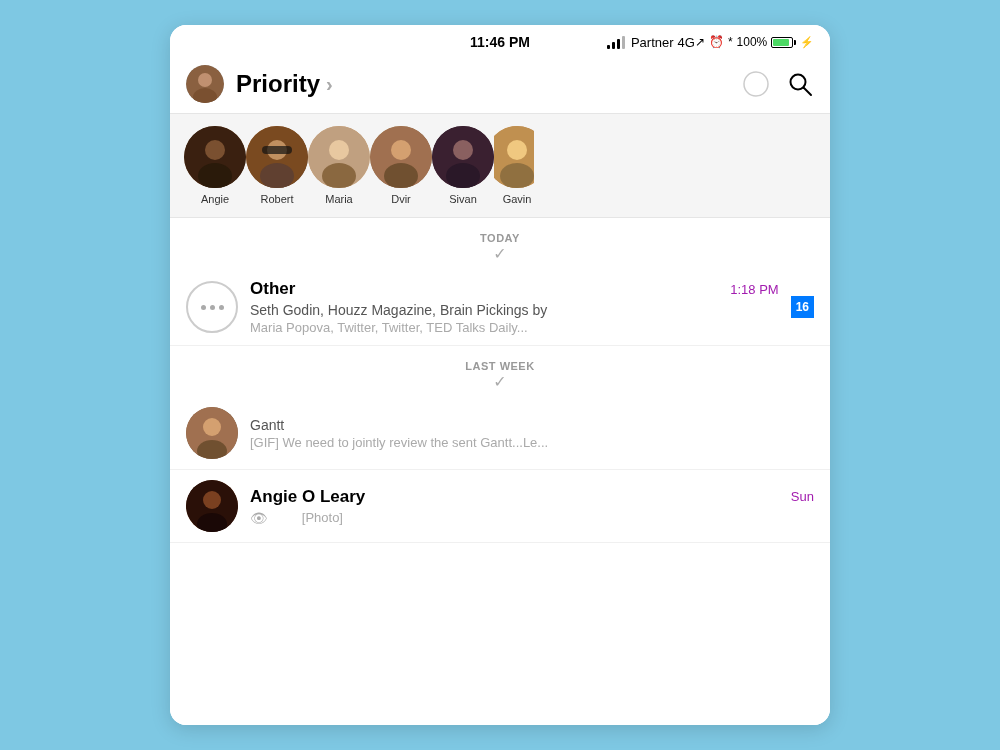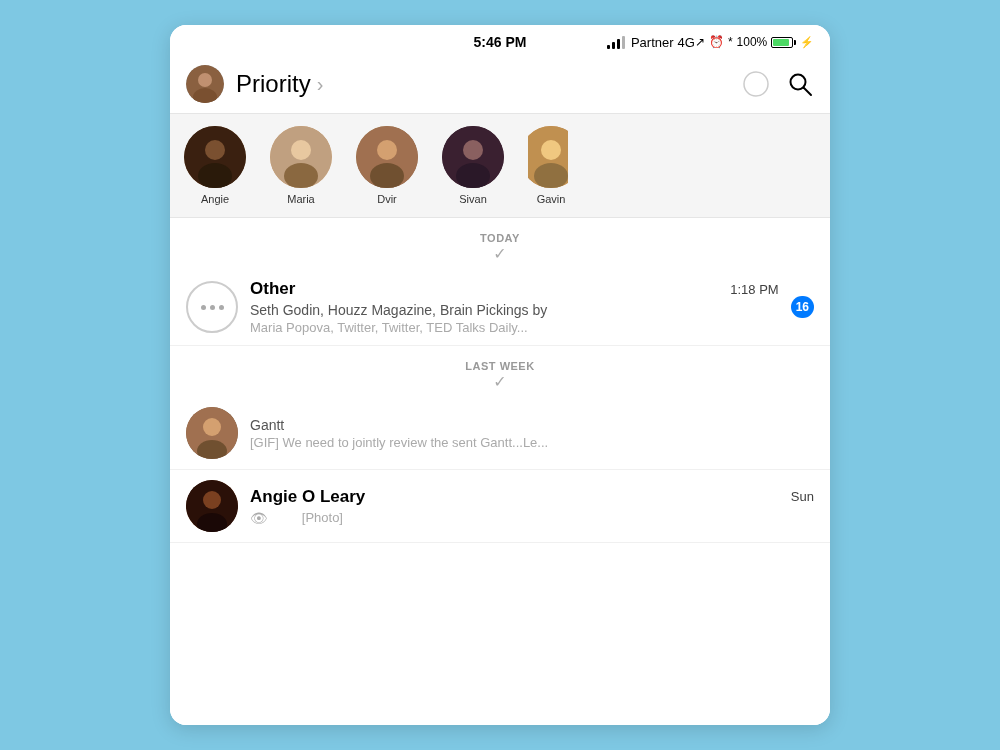--- a/index.html
+++ b/index.html
@@ -98,21 +98,21 @@
       height: 38px;
       border-radius: 50%;
       overflow: hidden;
       background: #b0b0b0;
       margin-right: 12px;
       flex-shrink: 0;
     }
     .header-avatar svg { width: 100%; height: 100%; }
     .header-title {
       font-size: 24px;
-      font-weight: 400;
+      font-weight: 700;
       color: #000;
       display: flex;
       align-items: center;
       gap: 6px;
       flex: 1;
     }
     .header-chevron {
       color: #aaa;
       font-size: 20px;
       margin-top: 1px;
@@ -129,21 +129,21 @@
       align-items: center;
       justify-content: center;
     }
 
     
     .stories-row {
       background: #f5f5f5;
       display: flex;
       align-items: flex-end;
       padding: 12px 14px;
-      gap: 24px;
+      gap: 0;
       overflow-x: hidden;
       border-bottom: 1px solid #e5e5e5;
     }
     .story-item {
       display: flex;
       flex-direction: column;
       align-items: center;
       gap: 5px;
       flex-shrink: 0;
     }
@@ -234,21 +234,21 @@
       align-items: center;
       margin-bottom: 3px;
     }
     .msg-name {
       font-size: 17px;
       font-weight: 700;
       color: #000;
     }
     .msg-time {
       font-size: 13px;
-      color: #404040;
+      color: #a21caf;
     }
     .msg-subject {
       font-size: 14px;
       color: #555;
       margin-bottom: 2px;
       white-space: nowrap;
       overflow: hidden;
       text-overflow: ellipsis;
     }
     .msg-preview-row {
@@ -259,21 +259,21 @@
     .msg-preview {
       font-size: 13px;
       color: #aaa;
       white-space: nowrap;
       overflow: hidden;
       text-overflow: ellipsis;
     }
     .msg-badge {
       min-width: 22px;
       height: 22px;
-      border-radius: 11px;
+      border-radius: 0;
       background: #007aff;
       color: #fff;
       font-size: 12px;
       font-weight: 700;
       display: flex;
       align-items: center;
       justify-content: center;
       padding: 0 5px;
       flex-shrink: 0;
     }
@@ -313,21 +313,21 @@
     <div class="status-left">
       <div class="signal-bars">
         <div class="signal-bar" style="height:4px;"></div>
         <div class="signal-bar" style="height:7px;"></div>
         <div class="signal-bar" style="height:10px;"></div>
         <div class="signal-bar" style="height:13px; opacity:0.3;"></div>
       </div>
       <span>Partner</span>
       <span>4G</span>
     </div>
-    <span style="font-size:14px;font-weight:600;position:absolute;left:50%;transform:translateX(-50%);">5:46 PM</span>
+    <span style="font-size:14px;font-weight:600;position:absolute;left:50%;transform:translateX(-50%);">11:46 PM</span>
     <div class="status-right">
       <span style="font-size:12px;">↗</span>
       <span style="font-size:12px;">⏰</span>
       <span style="font-size:12px;">*</span>
       <span style="font-size:12px;">100%</span>
       <div class="battery">
         <div class="battery-body">
           <div class="battery-fill"></div>
         </div>
         <div class="battery-tip"></div>
@@ -368,20 +368,31 @@
       <div class="story-avatar face-angie">
         <svg viewBox="0 0 62 62" xmlns="http://www.w3.org/2000/svg">
           <circle cx="31" cy="31" r="31" fill="#3a2010"></circle>
           <circle cx="31" cy="24" r="10" fill="#7a5030"></circle>
           <ellipse cx="31" cy="50" rx="17" ry="13" fill="#2a1a0a"></ellipse>
         </svg>
       </div>
       <span class="story-name">Angie</span>
     </div>
     <div class="story-item">
+      <div class="story-avatar face-robert">
+        <svg viewBox="0 0 62 62" xmlns="http://www.w3.org/2000/svg">
+          <circle cx="31" cy="31" r="31" fill="#7a4a20"></circle>
+          <circle cx="31" cy="24" r="10" fill="#c09060"></circle>
+          <ellipse cx="31" cy="50" rx="17" ry="13" fill="#604030"></ellipse>
+          <rect x="16" y="20" width="30" height="8" rx="4" fill="#111" opacity="0.7"></rect>
+        </svg>
+      </div>
+      <span class="story-name">Robert</span>
+    </div>
+    <div class="story-item">
       <div class="story-avatar face-daphna">
         <svg viewBox="0 0 62 62" xmlns="http://www.w3.org/2000/svg">
           <circle cx="31" cy="31" r="31" fill="#c0a080"></circle>
           <circle cx="31" cy="24" r="10" fill="#e8c8a0"></circle>
           <ellipse cx="31" cy="50" rx="17" ry="13" fill="#8a6840"></ellipse>
         </svg>
       </div>
       <span class="story-name">Maria</span>
     </div>
     <div class="story-item">

